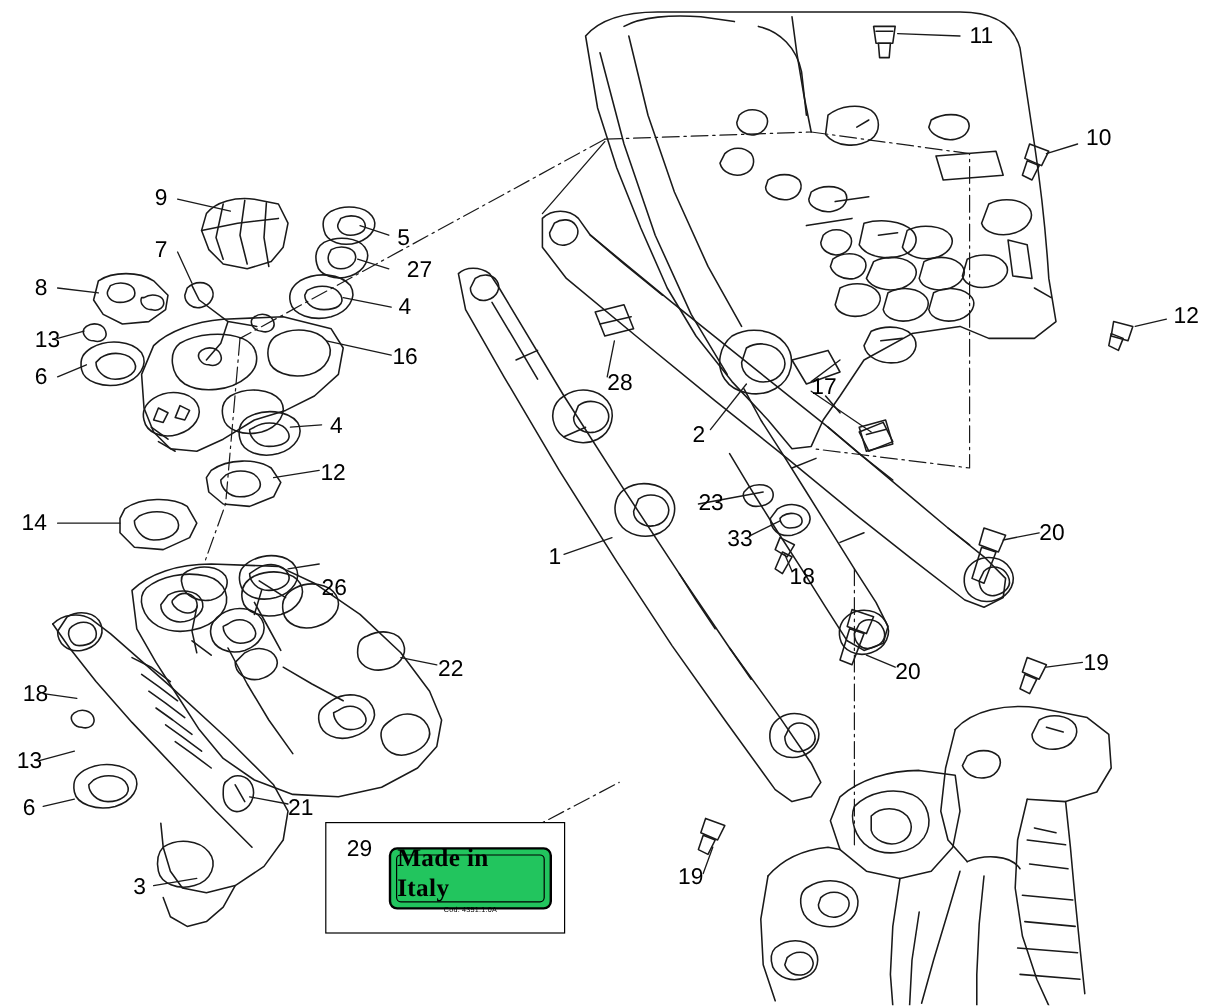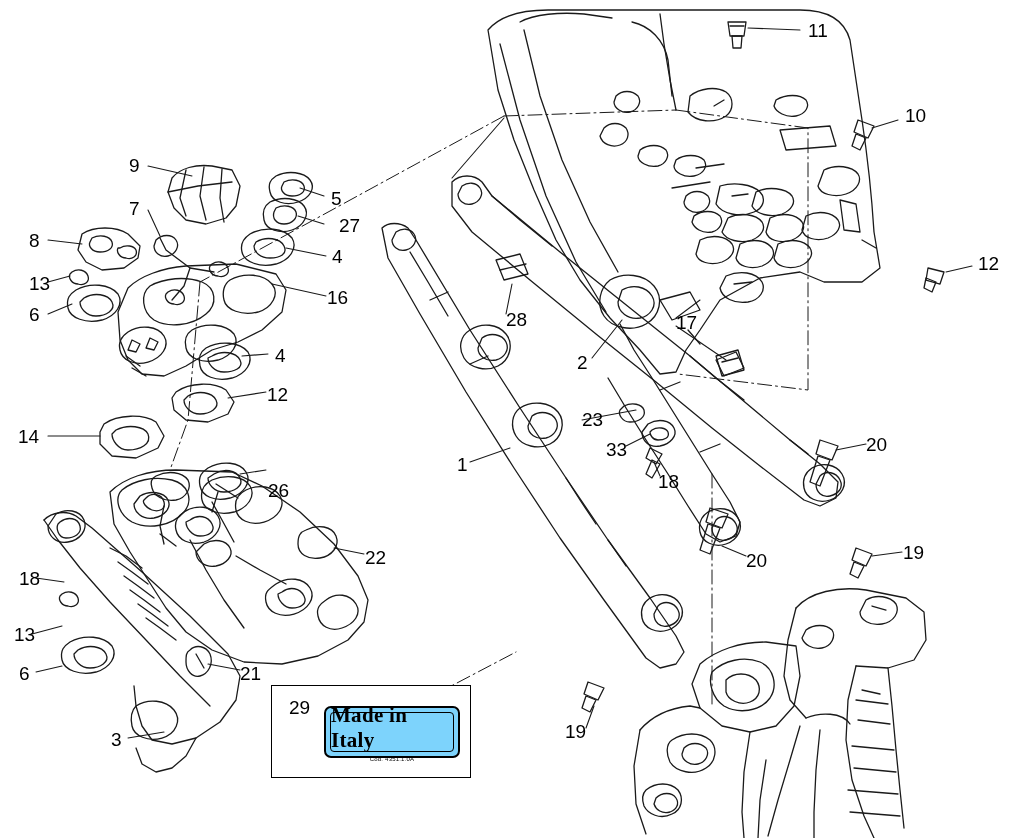--- a/index.html
+++ b/index.html
@@ -33,21 +33,21 @@
   .plate-box {
     position: absolute;
     border: 1.5px solid #000;
     background: #ffffff;
     box-sizing: border-box;
   }
   .plate-inner {
     position: absolute;
     border: 2px solid #000;
     border-radius: 7px;
-    background: #7dd3fc;
+    background: #22c55e;
     box-sizing: border-box;
     display: flex;
     flex-direction: column;
     align-items: center;
     justify-content: center;
   }
   .plate-inner2 {
     position: absolute;
     left: 4px; top: 4px; right: 4px; bottom: 4px;
     border: 1px solid #000;

